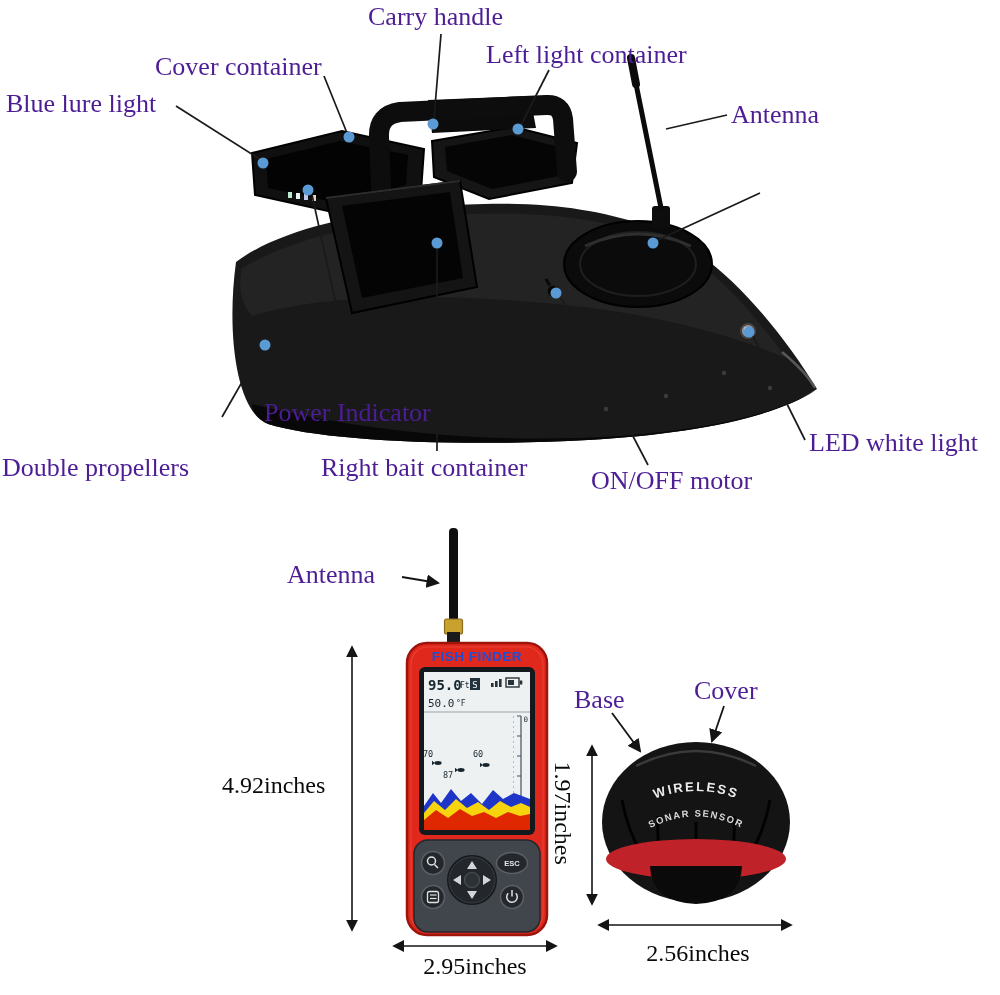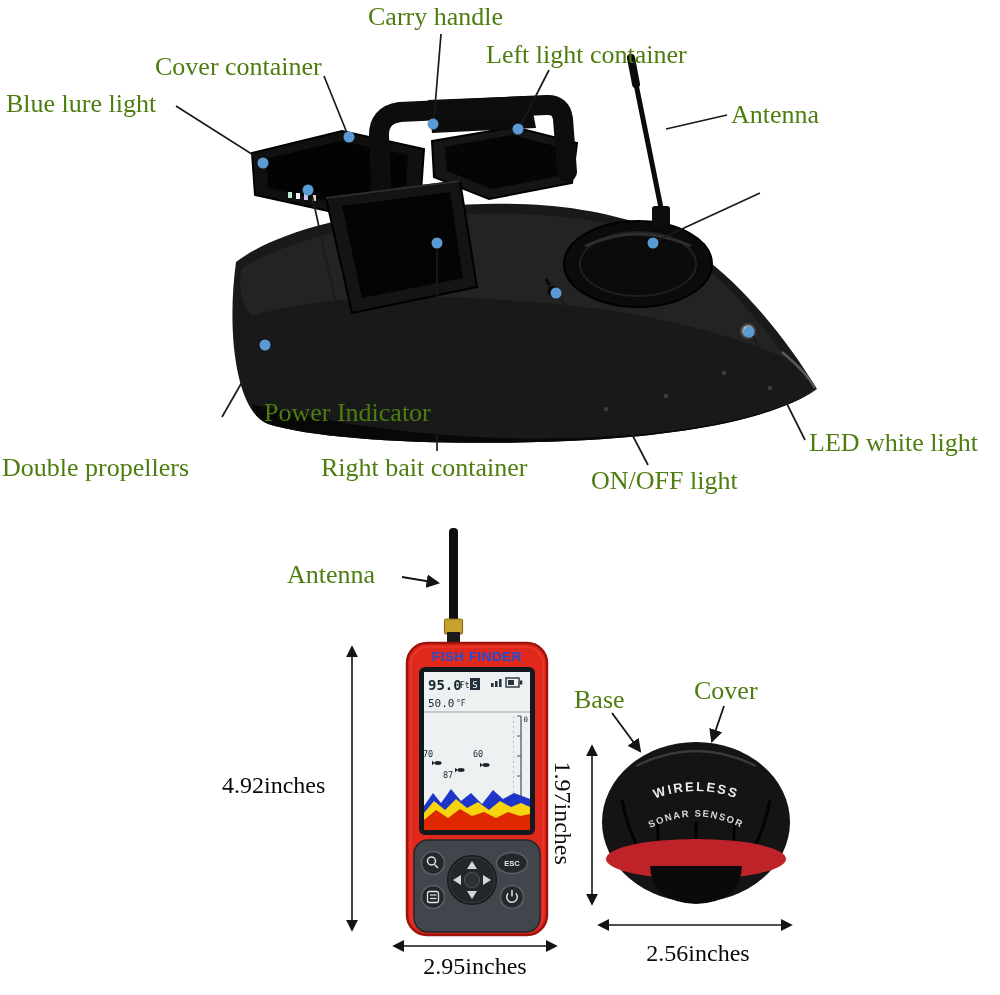--- a/index.html
+++ b/index.html
@@ -2,21 +2,21 @@
 <html><head>
 <meta charset="utf-8">
 <style>
   * { margin:0; padding:0; box-sizing:border-box; }
   html,body { background:#ffffff; }
   .scene {
     position:relative; width:1000px; height:995px; background:#ffffff;
     overflow:hidden; font-family:"Liberation Serif", serif; color:#0a0a0a;
   }
   .art { position:absolute; left:0; top:0; width:1000px; height:995px; }
-  .lbl { position:absolute; font-size:26px; line-height:1.1; white-space:nowrap; color:#4d7c0f; }
+  .lbl { position:absolute; font-size:26px; line-height:1.1; white-space:nowrap; color:#4c1d95; }
   .dim { position:absolute; font-size:24px; line-height:1.1; white-space:nowrap; color:#0a0a0a; }
   .ctr { text-align:center; }
   .rot90 { transform:rotate(90deg); }
   .brand {
     position:absolute; font-family:"Liberation Sans", sans-serif; font-weight:bold;
     font-size:13.5px; letter-spacing:0.5px; color:#1d4ed8;
   }
 </style>
 </head>
 <body>
@@ -246,21 +246,21 @@
   </svg>
 
   <div class="lbl" style="left:6px;top:90px">Blue lure light</div>
   <div class="lbl" style="left:155px;top:53px">Cover container</div>
   <div class="lbl" style="left:368px;top:3px">Carry handle</div>
   <div class="lbl" style="left:486px;top:41px">Left light container</div>
   <div class="lbl" style="left:731px;top:101px">Antenna</div>
   <div class="lbl" style="left:264px;top:399px">Power Indicator</div>
   <div class="lbl" style="left:2px;top:454px">Double propellers</div>
   <div class="lbl" style="left:321px;top:454px">Right bait container</div>
-  <div class="lbl" style="left:591px;top:467px">ON/OFF light</div>
+  <div class="lbl" style="left:591px;top:467px">ON/OFF motor</div>
   <div class="lbl" style="left:809px;top:429px">LED white light</div>
 
   <div class="lbl" style="left:287px;top:561px">Antenna</div>
   <div class="brand" style="left:407px;top:649px;width:140px;text-align:center">FISH FINDER</div>
 
   <div class="dim" style="left:222px;top:772px">4.92inches</div>
   <div class="dim ctr" style="left:400px;top:953px;width:150px">2.95inches</div>
 
   <div class="lbl" style="left:574px;top:686px">Base</div>
   <div class="lbl" style="left:694px;top:677px">Cover</div>

